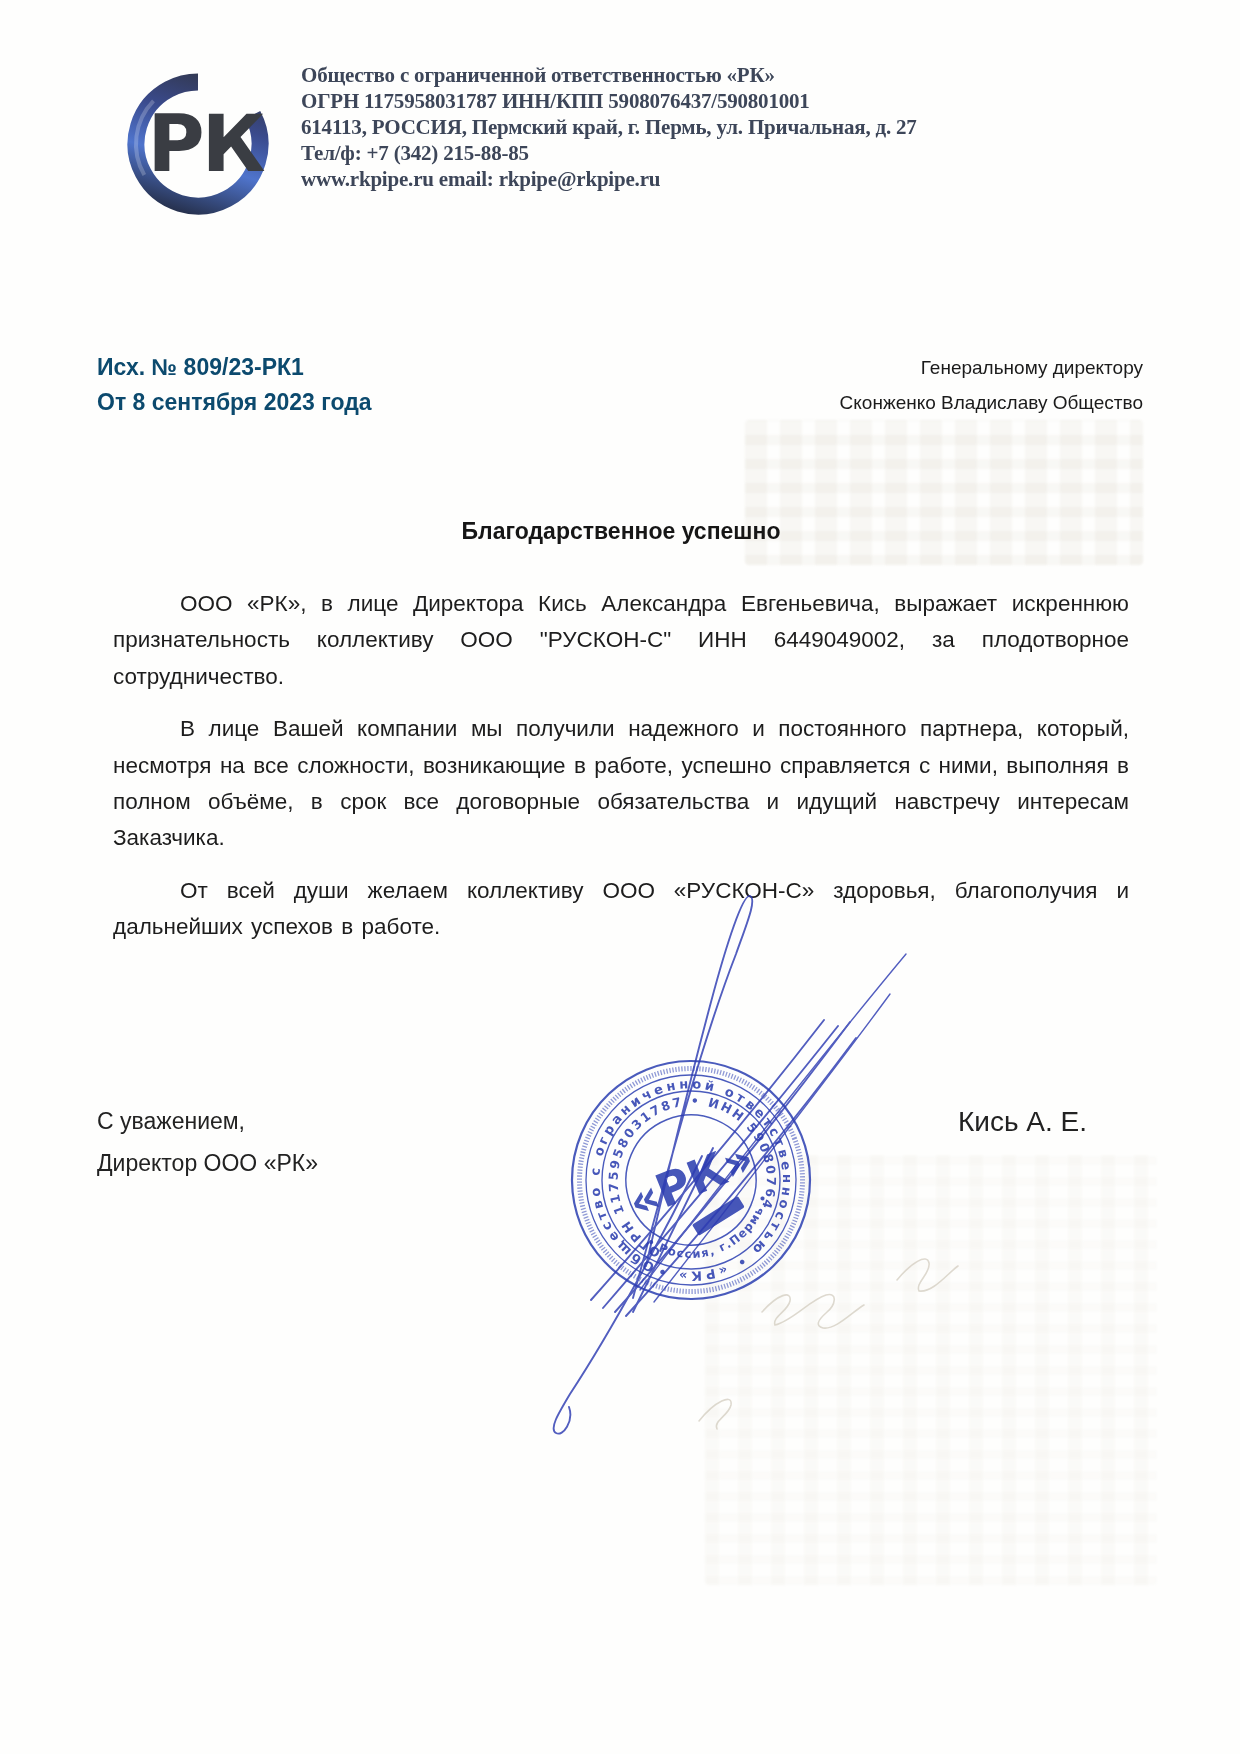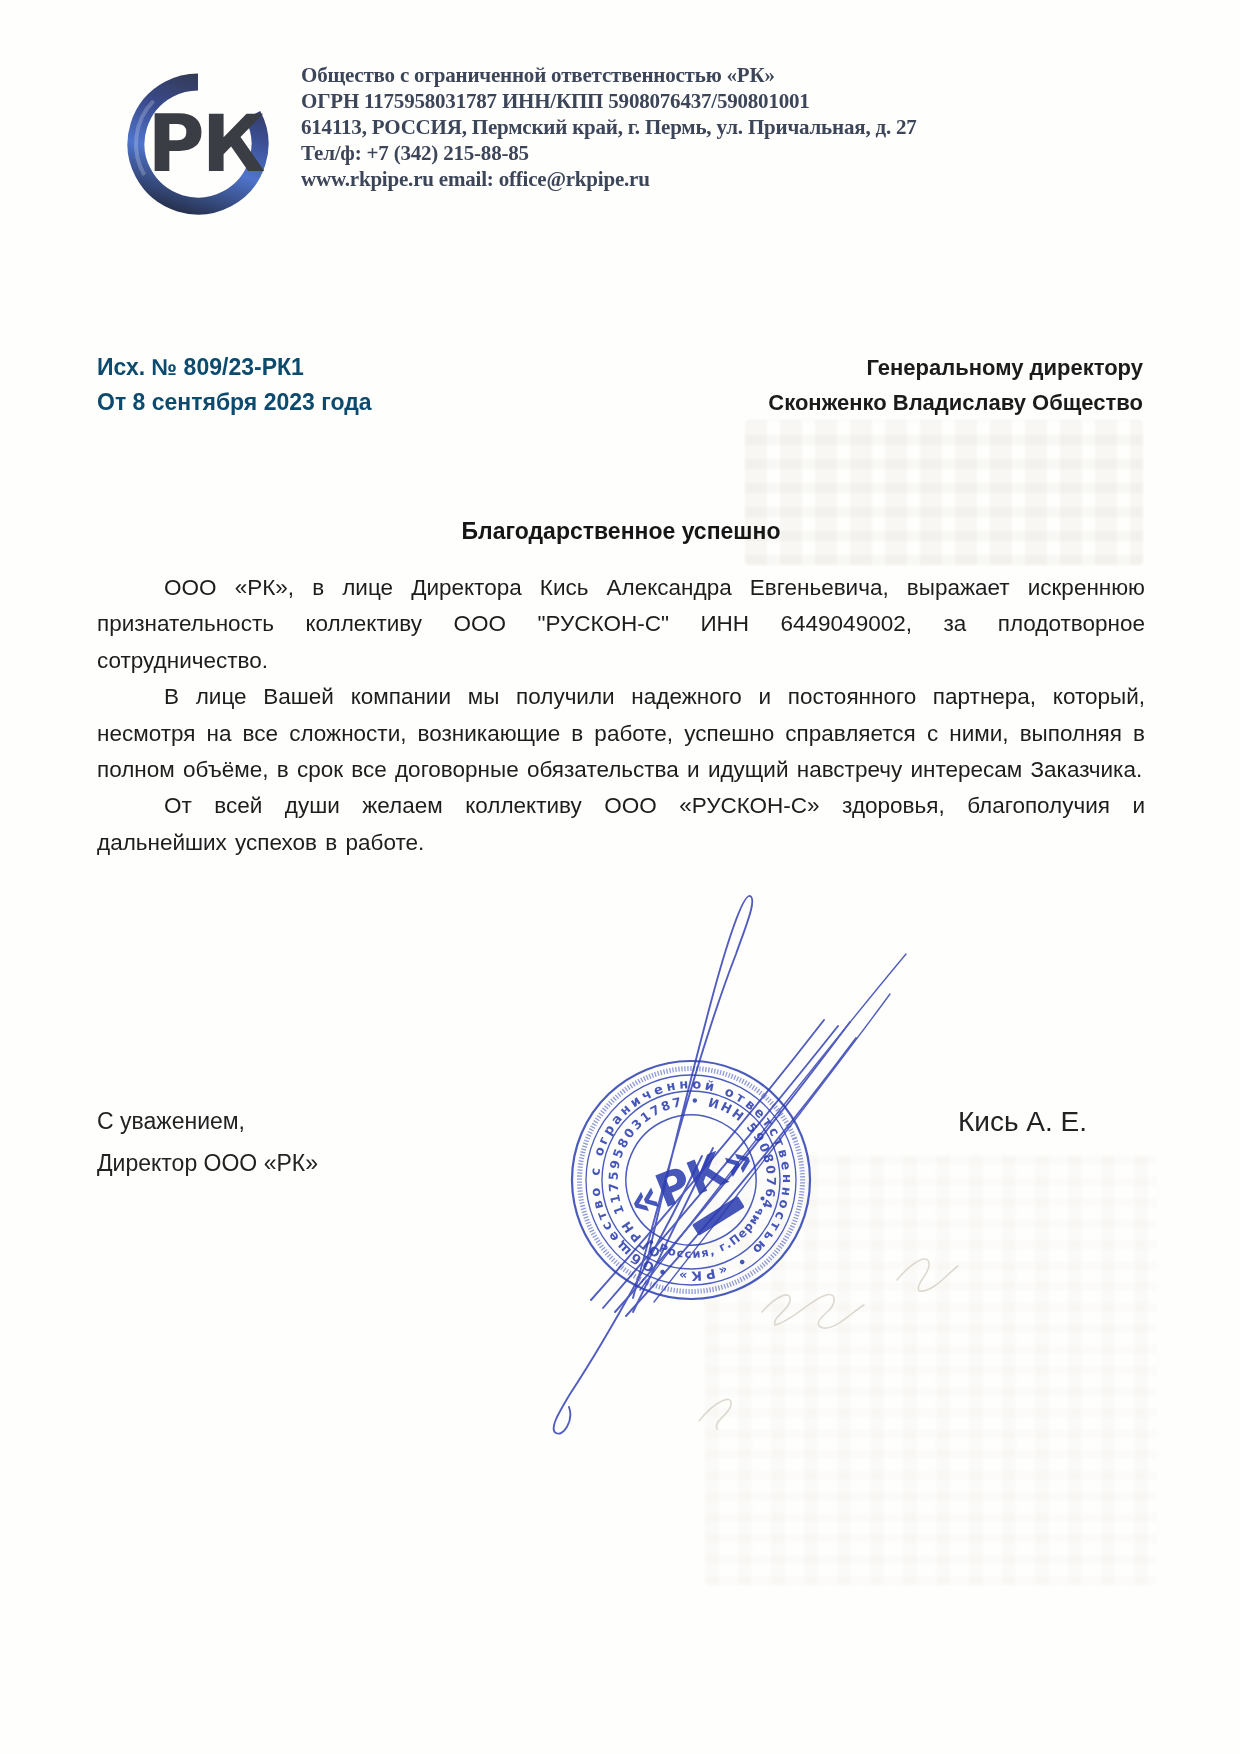--- a/index.html
+++ b/index.html
@@ -9,28 +9,28 @@
   }
   .abs{position:absolute;}
   
   .logo-wrap{left:108px;top:64px;width:180px;height:168px;}
   .header-text{left:301px;top:62px;width:700px;font-weight:bold;
     font-size:21px;line-height:26px;color:#3d4659;letter-spacing:-0.2px;}
   .header-text div{white-space:nowrap;font-family:Liberation Serif, serif;}
   
   .ref-block{left:97px;top:350px;font-size:23px;font-weight:bold;color:#0c4a6e;line-height:35px;}
   .recipient-block{left:500px;top:350px;width:646px;text-align:right;
-    font-size:22px;font-weight:bold;color:#1b1b1b;line-height:35px;padding-right:0;}
+    font-size:19px;font-weight:normal;color:#1b1b1b;line-height:35px;padding-right:0;}
   .recipient-block{left:auto;right:97px;width:646px;}
   
   .letter-title{left:97px;top:518px;width:1048px;text-align:center;
     font-size:23px;font-weight:bold;color:#161616;}
   
   .letter-body{left:97px;top:570px;width:1048px;}
-  .letter-body p{margin:0;font-size:22.5px;line-height:36.4px;text-align:justify;
+  .letter-body p{margin:16px;font-size:22.5px;line-height:36.4px;text-align:justify;
     text-indent:67px;word-spacing:2px;color:#1d1d1d;}
   
   .closing-block{left:97px;top:1100px;font-size:23px;line-height:42px;color:#222;}
   .sig-name{left:958px;top:1106px;font-size:28px;color:#222;}
   
   .ghost{pointer-events:none;}
   .ghost-a{left:745px;top:420px;width:398px;height:145px;
     background:
       repeating-linear-gradient(90deg, rgba(152,138,102,0.10) 0 22px, rgba(0,0,0,0) 22px 35px),
       repeating-linear-gradient(0deg, rgba(152,138,102,0.09) 0 10px, rgba(0,0,0,0) 10px 24px);
@@ -61,21 +61,21 @@
     <circle cx="90" cy="80" r="62" fill="none" stroke="rgba(255,255,255,0.22)" stroke-width="4" stroke-dasharray="80 310" transform="rotate(150 90 80)"></circle>
     <text x="97" y="107" text-anchor="middle" font-family="DejaVu Sans, sans-serif" font-weight="bold" font-size="78" letter-spacing="-3" fill="#3a3d43">РК</text>
   </svg>
 </div>
 
 <div class="abs header-text">
   <div>Общество с ограниченной ответственностью «РК»</div>
   <div>ОГРН 1175958031787 ИНН/КПП 5908076437/590801001</div>
   <div>614113, РОССИЯ, Пермский край, г. Пермь, ул. Причальная, д. 27</div>
   <div>Тел/ф: +7 (342) 215-88-85</div>
-  <div>www.rkpipe.ru email: office@rkpipe.ru</div>
+  <div>www.rkpipe.ru email: rkpipe@rkpipe.ru</div>
 </div>
 
 <div class="abs ref-block">
   <div>Исх. № 809/23-РК1</div>
   <div>От 8 сентября 2023 года</div>
 </div>
 
 <div class="abs recipient-block">
   <div>Генеральному директору</div>
   <div>Сконженко Владиславу Общество</div>

